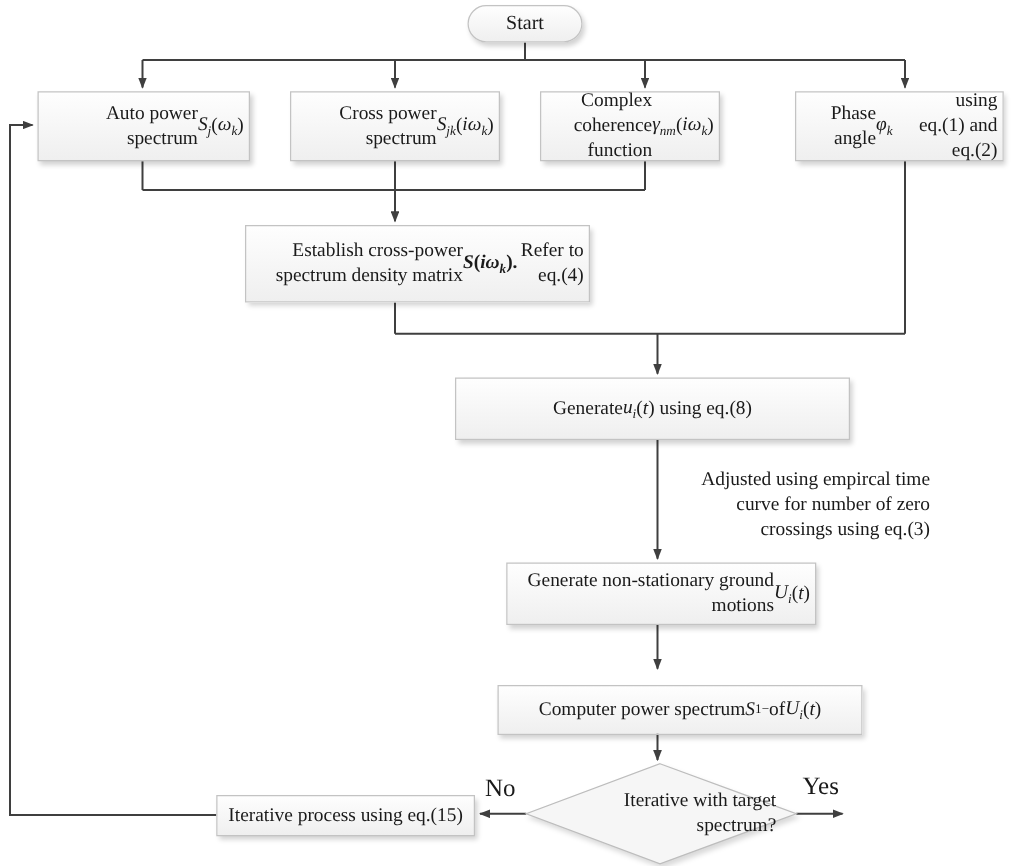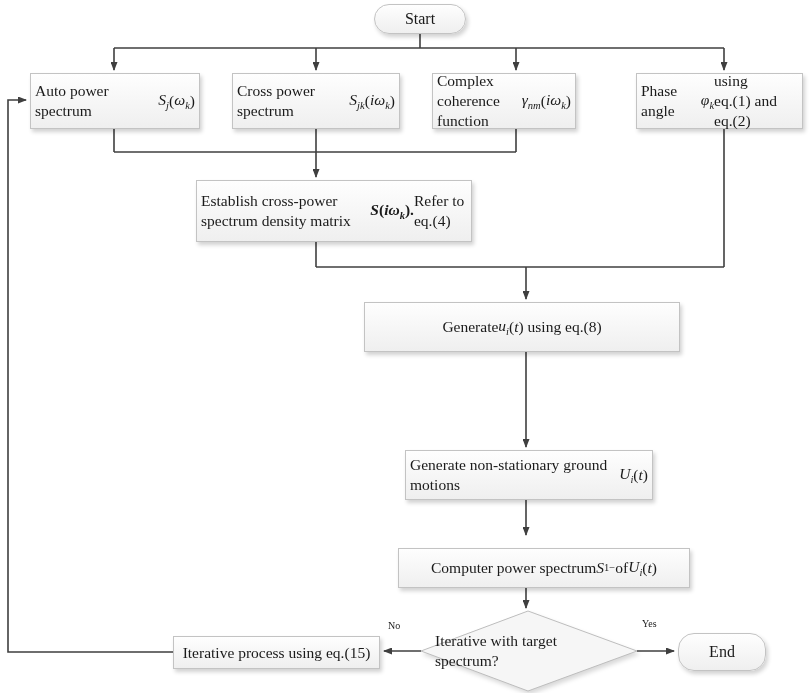--- a/index.html
+++ b/index.html
@@ -8,36 +8,36 @@
   }
   html,body{margin:0;padding:0;background:var(--bg);}
   #canvas{
     position:relative;width:812px;height:693px;background:var(--bg);
     font-family:"Liberation Serif","DejaVu Serif",serif;color:var(--text);
     overflow:hidden;
   }
   #wires{position:absolute;left:0;top:0;z-index:1;}
   .node{
     position:absolute;z-index:2;display:flex;align-items:center;justify-content:center;
-    text-align:left;font-size:15.5px;line-height:1.28;color:var(--text);
+    text-align:right;font-size:15.5px;line-height:1.28;color:var(--text);
     box-sizing:border-box;padding:12px 4px;
   }
   .box{
     border:1px solid var(--box-border);
     background:linear-gradient(180deg,var(--box-fill-top) 0%,var(--box-fill-bottom) 100%);
     box-shadow:2px 3px 4px rgba(0,0,0,0.18);
   }
   .pill{
     border:1px solid var(--box-border);
     background:linear-gradient(180deg,var(--box-fill-top) 0%,var(--box-fill-bottom) 100%);
     box-shadow:2px 3px 4px rgba(0,0,0,0.18);
     border-radius:16px;font-size:16px;
   }
   .plain{background:transparent;border:none;box-shadow:none;}
-  .edge-label{position:absolute;z-index:2;font-size:10px;}
+  .edge-label{position:absolute;z-index:2;font-size:20px;}
   sub{font-size:0.68em;} sup{font-size:0.68em;}
 </style>
 </head>
 <body>
 
 <div id="canvas">
 
   <svg id="wires" width="812" height="693" viewBox="0 0 812 693">
     <defs>
       <marker id="arrow" markerWidth="9" markerHeight="7" refX="8" refY="3.5" orient="auto" markerUnits="userSpaceOnUse">
@@ -85,28 +85,28 @@
   <div class="node box" style="left:232px;top:73px;width:168px;height:56px">Cross power spectrum<br><i>S<sub>jk</sub></i>(<i>iω<sub>k</sub></i>)</div>
 
   <div class="node box" style="left:432px;top:73px;width:144px;height:56px">Complex coherence<br>function <i>γ<sub>nm</sub></i>(<i>iω<sub>k</sub></i>)</div>
 
   <div class="node box" style="left:636px;top:73px;width:167px;height:56px">Phase angle <i>φ<sub>k</sub></i> using<br>eq.(1) and eq.(2)</div>
 
   <div class="node box" style="left:196px;top:180px;width:276px;height:62px">Establish cross-power spectrum density matrix <b><i>S</i>(<i>iω<sub>k</sub></i>).</b> Refer to eq.(4)</div>
 
   <div class="node box" style="left:364px;top:302px;width:316px;height:50px">Generate <i>u<sub>i</sub></i>(<i>t</i>) using eq.(8)</div>
 
+  <div class="node plain" style="left:530px;top:368px;width:218px;height:72px">Adjusted using empircal time curve for number of zero crossings using eq.(3)</div>
 
   <div class="node box" style="left:405px;top:450px;width:248px;height:50px">Generate non-stationary ground motions <i>U<sub>i</sub></i>(<i>t</i>)</div>
 
   <div class="node box" style="left:398px;top:548px;width:292px;height:40px">Computer power spectrum <i>S</i><sub>1</sub><sup>−</sup> of <i>U<sub>i</sub></i>(<i>t</i>)</div>
 
   <div class="node plain" style="left:431px;top:622px;width:194px;height:58px">Iterative with target spectrum?</div>
 
   <div class="node box" style="left:173px;top:636px;width:207px;height:33px">Iterative process using eq.(15)</div>
 
-  <div class="node pill" style="left:678px;top:633px;width:88px;height:38px">End</div>
 
   <div class="edge-label" style="left:388px;top:620px">No</div>
 
   <div class="edge-label" style="left:642px;top:618px">Yes</div>
 
 </div>
 
 </body></html>

